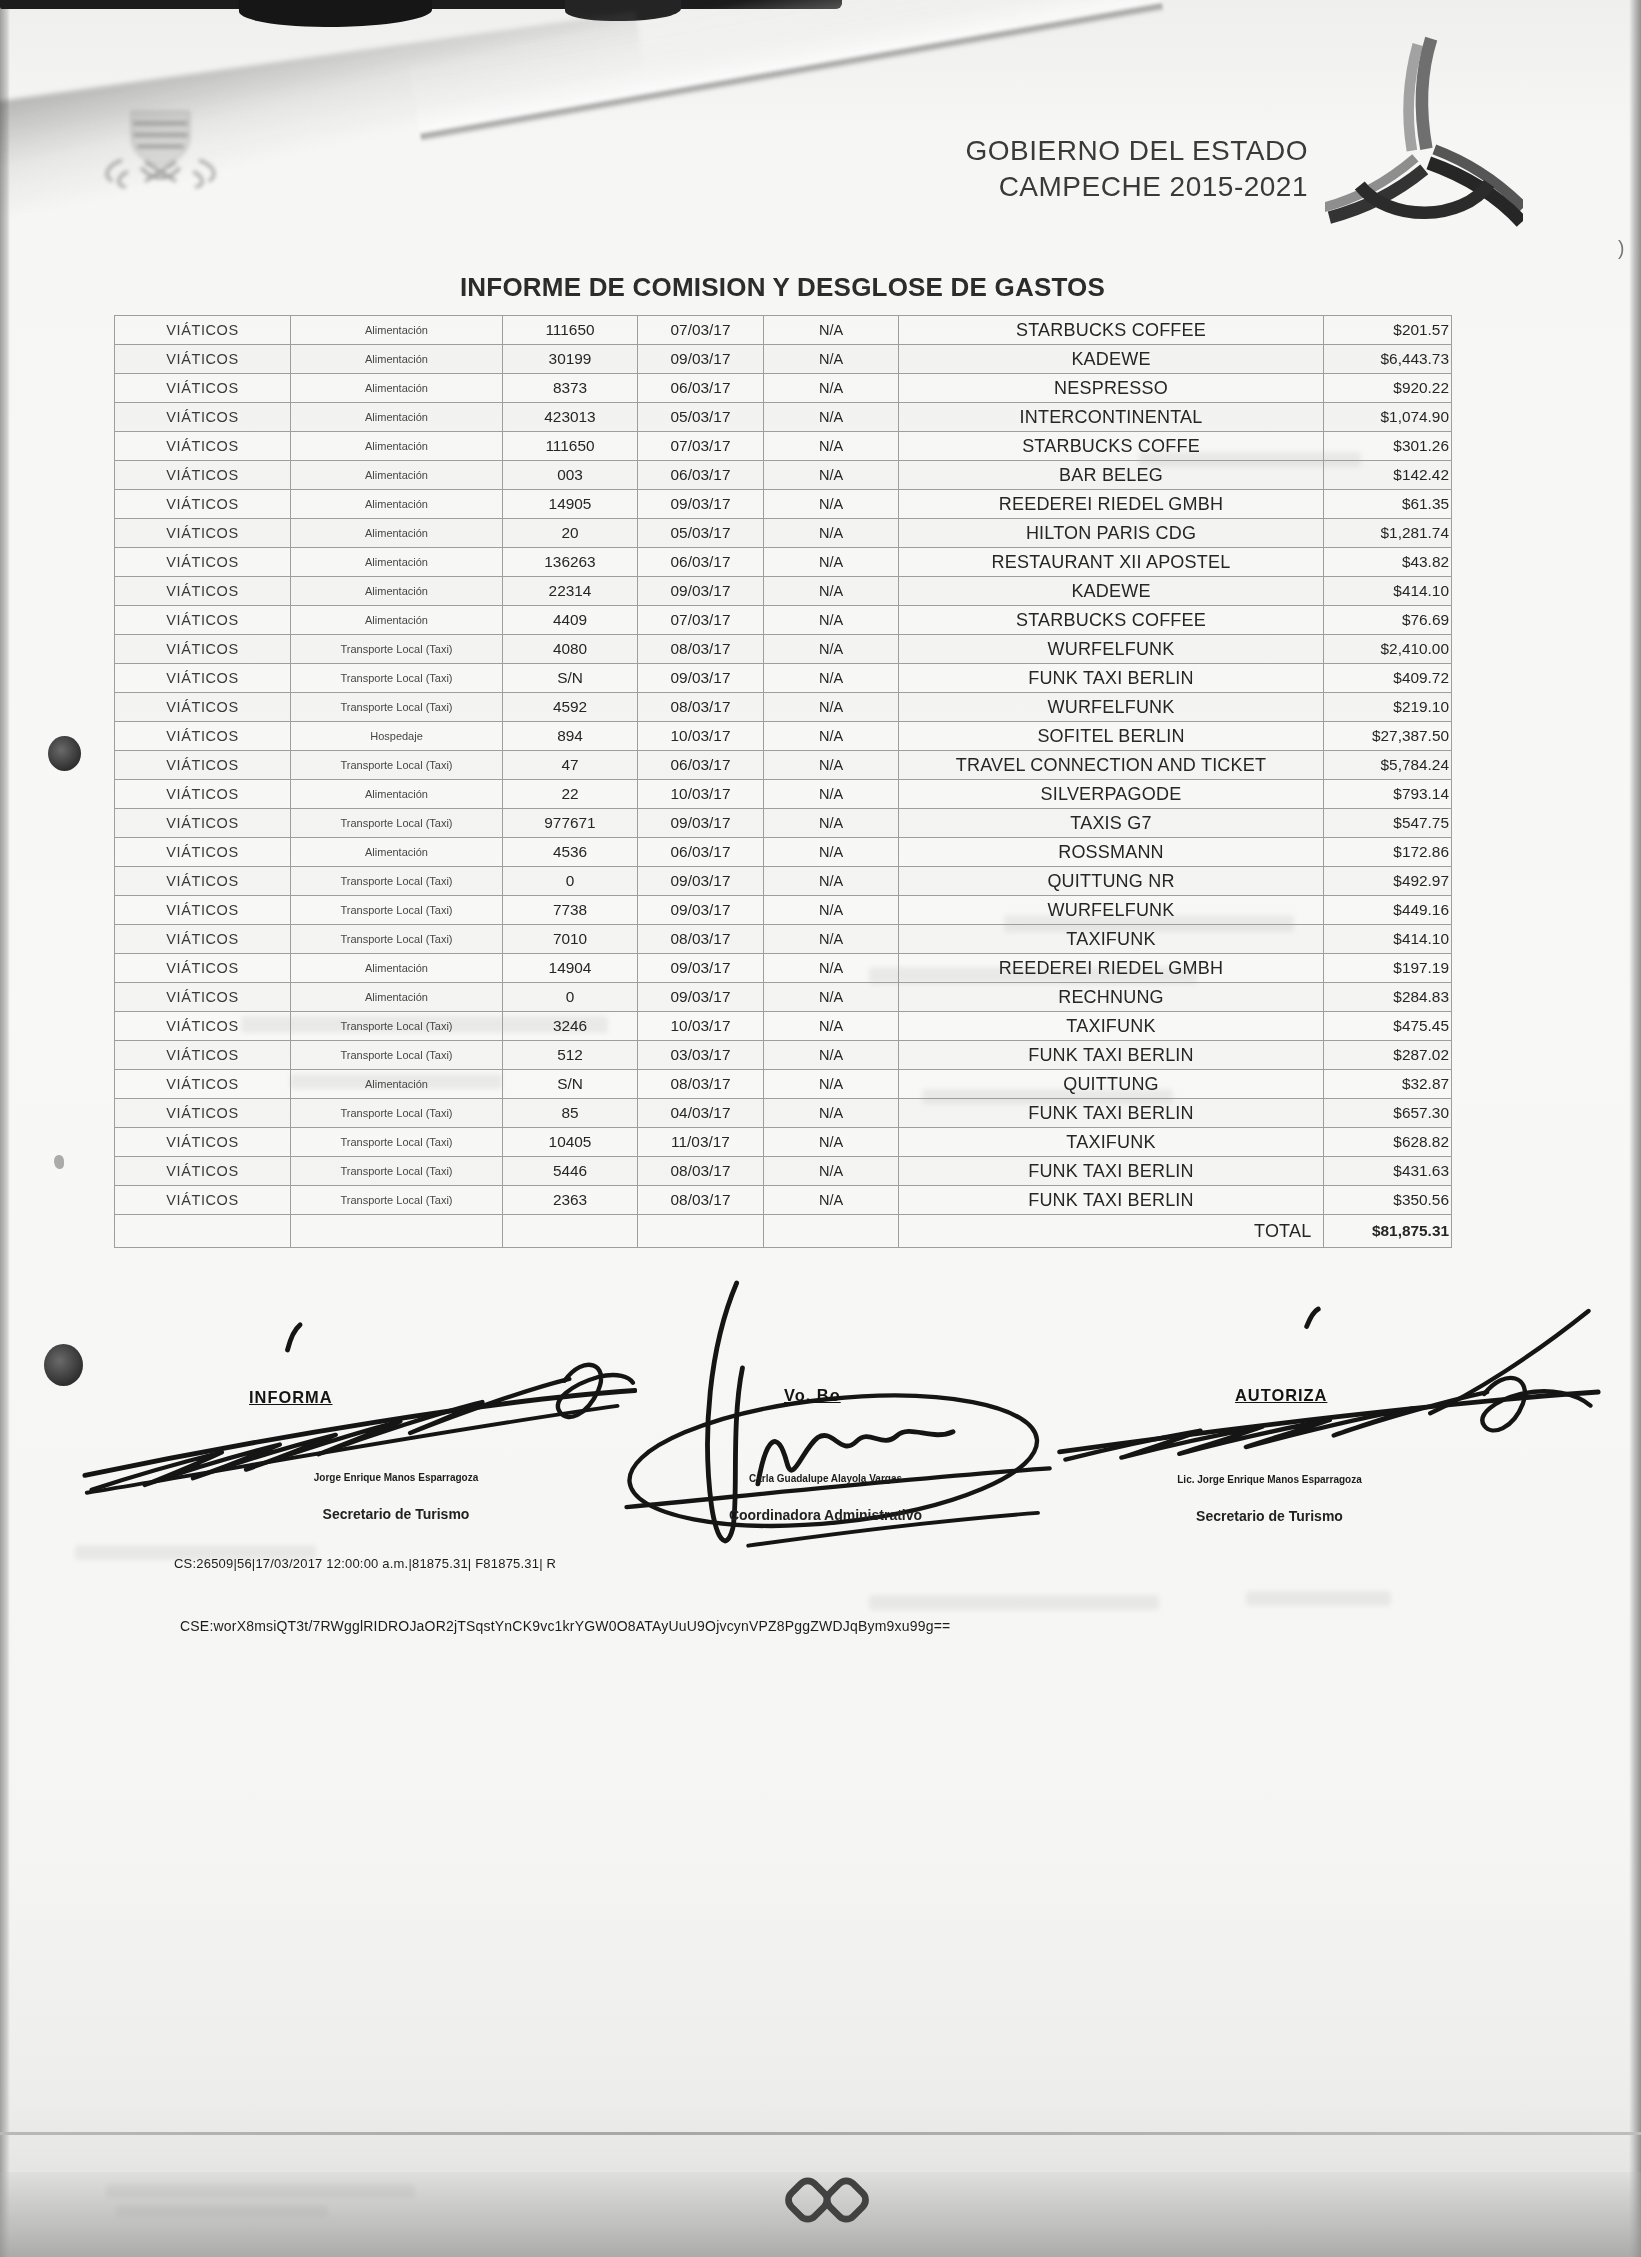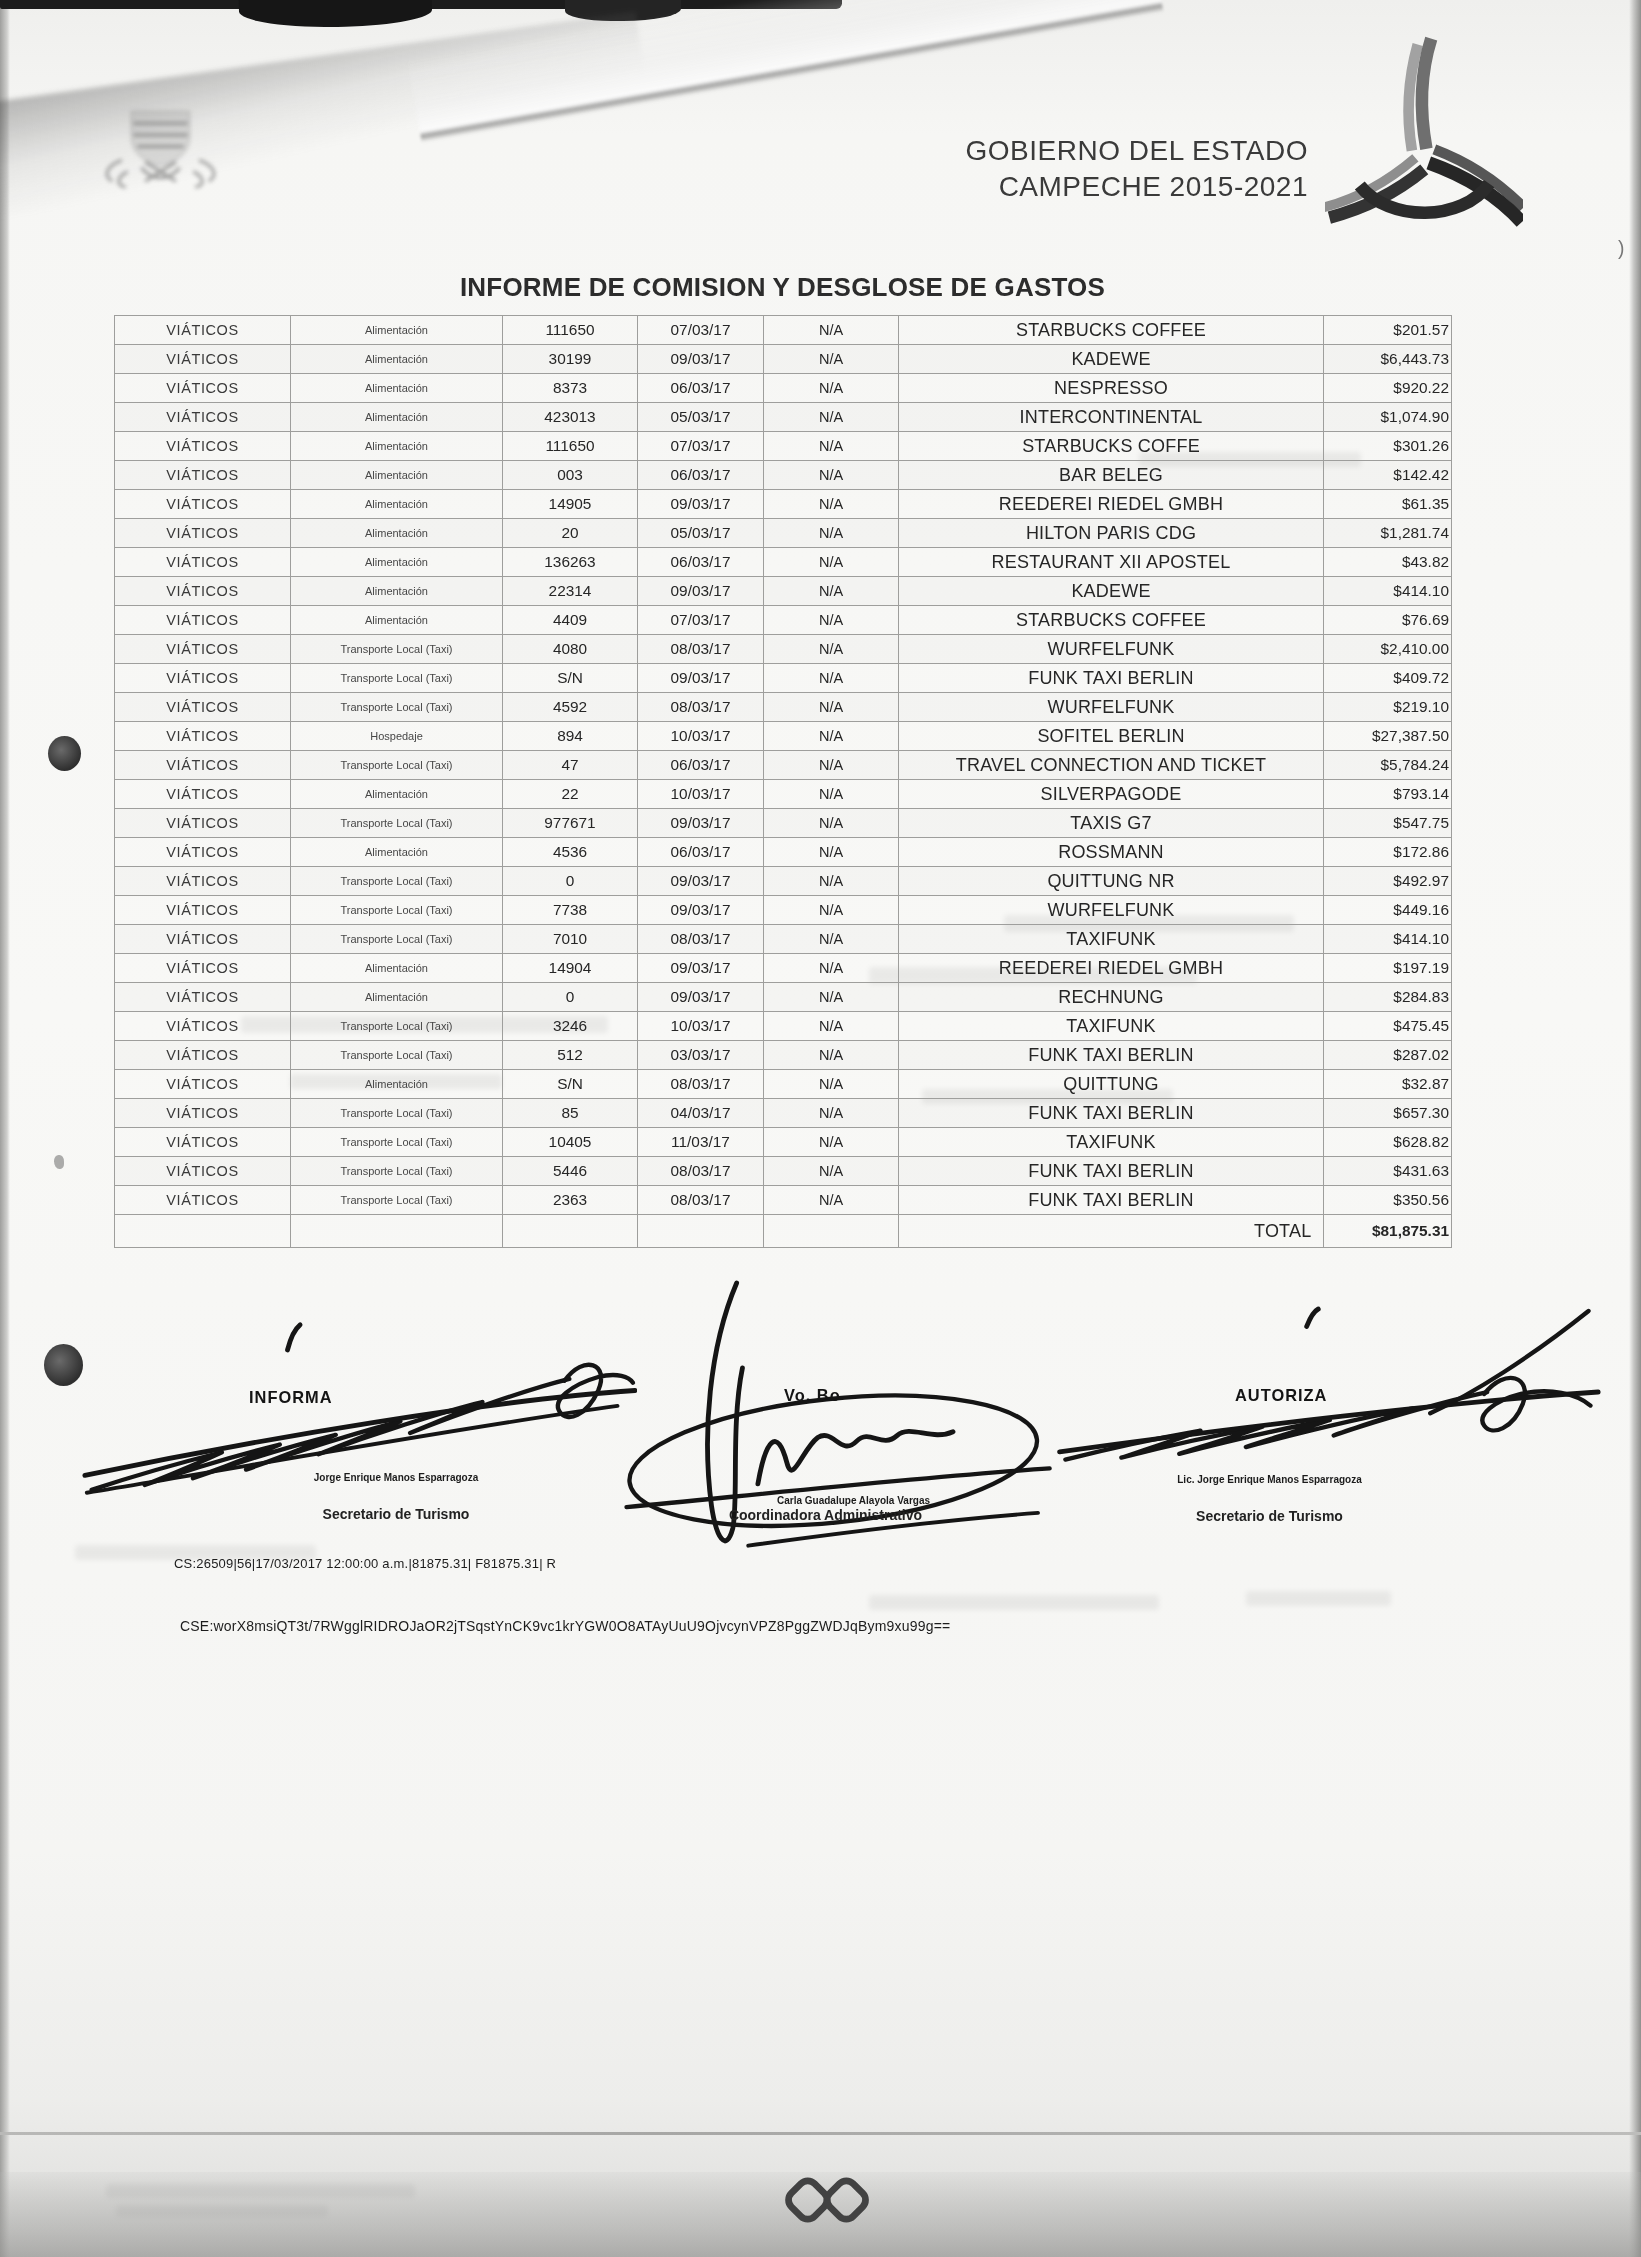--- a/index.html
+++ b/index.html
@@ -56,21 +56,21 @@
   td.c1{font-size:11px;color:#474747;}
   td.c2{font-size:15.4px;}
   td.c3{font-size:15.4px;}
   td.c4{font-size:14.5px;}
   td.c5{font-size:18px;letter-spacing:0.2px;}
   td.c6{font-size:15.4px;text-align:right;padding-right:2px;}
   .total-row td{height:32px;}
   .total-label{text-align:right !important;padding-right:11.6px !important;font-size:14.5px;letter-spacing:0.4px;}
   .total-amount{font-weight:700;font-size:16px;text-align:right !important;padding-right:6.8px;}
   
-  .sig-label{position:absolute;font-size:16.4px;font-weight:700;color:#141414;letter-spacing:1px;}
+  .sig-label{position:absolute;font-size:16.4px;font-weight:700;color:#141414;letter-spacing:1px;text-decoration:underline;}
   .sig-name{position:absolute;text-align:center;font-size:10px;font-weight:700;color:#1c1c1c;}
   .sig-title{position:absolute;text-align:center;font-size:14px;font-weight:700;color:#222;}
   .sig-svg{position:absolute;}
   .sig-svg path, .sig-svg ellipse{fill:none;stroke:#151515;stroke-linecap:round;stroke-linejoin:round;}
   
   .cs-line{position:absolute;left:174px;top:1556px;font-size:13px;color:#1c1c1c;letter-spacing:0.2px;}
   .cse-line{position:absolute;left:180px;top:1618px;font-size:14px;color:#1c1c1c;letter-spacing:0.2px;}
   .bottom-logo{position:absolute;left:774px;top:2170px;}
 </style>
 </head>
@@ -461,21 +461,21 @@
     <path d="M18 160 C66 148 118 137 158 130 C126 142 94 152 76 158 C122 146 182 133 222 126 C188 138 154 148 136 154 C186 141 252 126 292 119 C256 131 222 141 205 147 C262 132 338 114 378 107 C344 119 312 129 296 135 C352 116 418 98 455 90" stroke-width="4.5"></path>
     <path d="M452 92 C474 64 502 74 492 102 C482 128 460 136 452 125 C444 114 462 99 490 92 C520 85 548 92 562 104" stroke-width="4.5"></path>
     <path d="M12 152 C200 126 420 100 570 90" stroke-width="5"></path>
   </svg>
 
   <span class="sig-label" style="left:249px;top:1388px;">INFORMA</span>
   <span class="sig-label" style="left:784px;top:1386px;">Vo. Bo</span>
   <span class="sig-label" style="left:1235px;top:1386px;">AUTORIZA</span>
 
   <div class="sig-name" style="left:222px;top:1472px;width:348px;">Jorge Enrique Manos Esparragoza</div>
-  <div class="sig-name" style="left:675px;top:1473px;width:357px;margin-top:22px;">Carla Guadalupe Alayola Vargas</div>
+  <div class="sig-name" style="left:647px;top:1473px;width:357px;">Carla Guadalupe Alayola Vargas</div>
   <div class="sig-name" style="left:1081px;top:1474px;width:377px;">Lic. Jorge Enrique Manos Esparragoza</div>
 
   <div class="sig-title" style="left:222px;top:1506px;width:348px;">Secretario de Turismo</div>
   <div class="sig-title" style="left:647px;top:1507px;width:357px;">Coordinadora Administrativo</div>
   <div class="sig-title" style="left:1081px;top:1508px;width:377px;">Secretario de Turismo</div>
 
   <div class="cs-line">CS:26509|56|17/03/2017 12:00:00 a.m.|81875.31| F81875.31| R</div>
   <div class="cse-line">CSE:worX8msiQT3t/7RWgglRIDROJaOR2jTSqstYnCK9vc1krYGW0O8ATAyUuU9OjvcynVPZ8PggZWDJqBym9xu99g==</div>
 
   <div class="bottom-line"></div>

